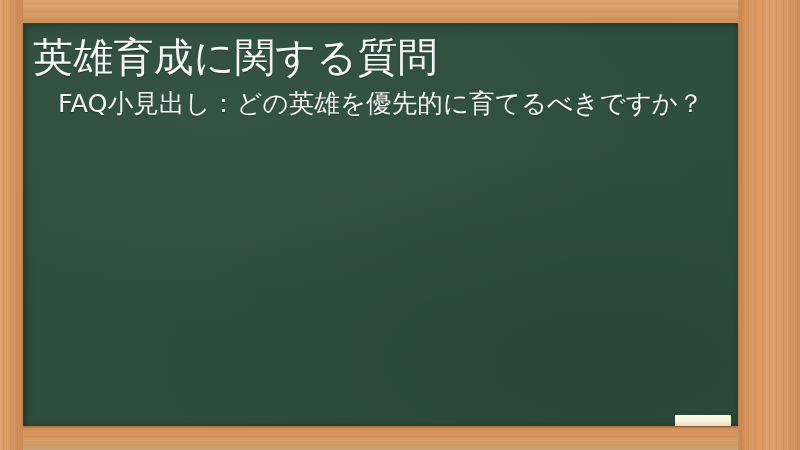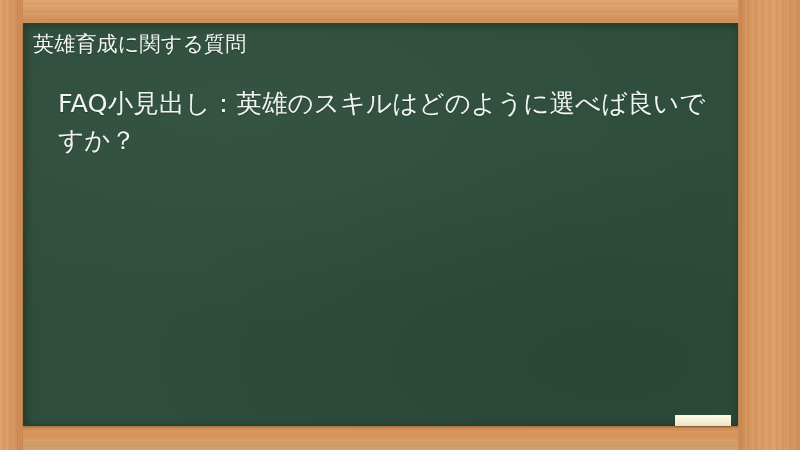--- a/index.html
+++ b/index.html
@@ -132,21 +132,21 @@
     width: 715px;
     height: 403px;
   }
 
   .board-title {
     position: absolute;
     left: 10px;
     top: 8px;
     width: 690px;
     color: #f4f7f3;
-    font-size: 21px;
+    font-size: 40px;
     line-height: 1.30;
     font-weight: 400;
     letter-spacing: 0.2px;
     text-shadow: 0 1px 1px rgba(0,0,0,0.30);
     white-space: nowrap;
   }
 
   .faq-list {
     position: absolute;
     left: 35px;
@@ -191,21 +191,21 @@
   <div class="frame-rail-right"></div>
 
   <div class="board">
     <div class="board-surface"></div>
 
     <div class="content">
 
       <div class="board-title">英雄育成に関する質問</div>
 
       <ul class="faq-list">
-        <li class="faq-item">FAQ小見出し：英雄のスキルはどのように選べば良いですか？</li>
+        <li class="faq-item">FAQ小見出し：どの英雄を優先的に育てるべきですか？</li>
       </ul>
 
     </div>
   </div>
 
   <div class="chalk-stick"></div>
 
 </div>
 
 </body></html>

